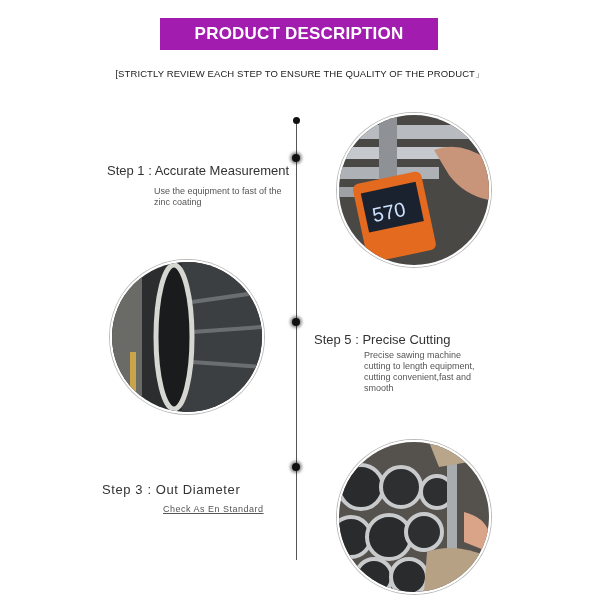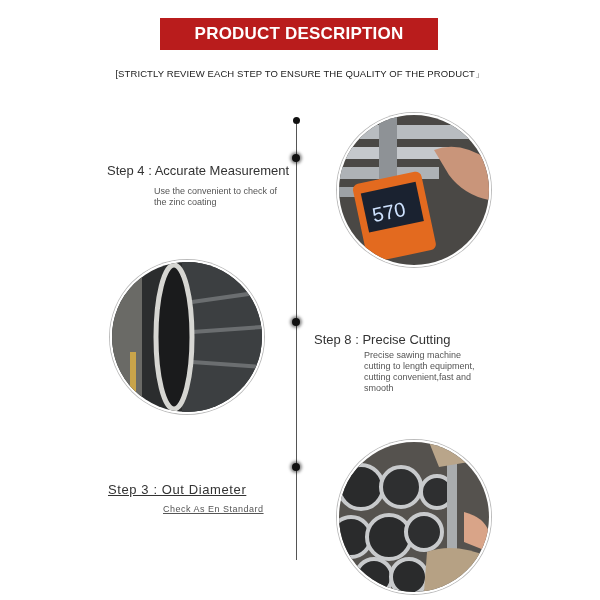--- a/index.html
+++ b/index.html
@@ -1,17 +1,17 @@
 <!DOCTYPE html>
 <html><head>
 <meta charset="utf-8">
 <style>
   html, body { margin:0; padding:0; background:#ffffff; }
   body { width:600px; height:600px; position:relative; overflow:hidden; font-family:"Liberation Sans", sans-serif; }
-  .header { position:absolute; left:160px; top:18px; width:278px; height:32px; background:#b91c1c; color:#fff; font-weight:bold; font-size:17px; display:flex; align-items:center; justify-content:center; letter-spacing:0.2px; }
+  .header { position:absolute; left:160px; top:18px; width:278px; height:32px; background:#a21caf; color:#fff; font-weight:bold; font-size:17px; display:flex; align-items:center; justify-content:center; letter-spacing:0.2px; }
   .subtitle { position:absolute; left:0; top:68px; width:600px; text-align:center; font-size:9.5px; color:#222; letter-spacing:0.1px; }
   .timeline { position:absolute; left:296px; top:120px; width:1px; height:440px; background:#555; }
   .dot { position:absolute; border-radius:50%; background:#111; }
   .dot.solid { width:7px; height:7px; left:293px; top:117px; }
   .dot.blur { width:8px; height:8px; left:292px; box-shadow:0 0 3px 2px rgba(0,0,0,0.45); }
   .step-title { position:absolute; font-size:13px; color:#333; white-space:nowrap; }
   .step-desc { position:absolute; font-size:9px; color:#555; line-height:11px; }
   .photo { position:absolute; width:150px; height:150px; border-radius:50%; border:2px solid #fff; box-shadow:0 0 0 1px #bbb; overflow:hidden; }
   .photo svg { width:100%; height:100%; display:block; }
 </style>
@@ -22,22 +22,22 @@
   <span>PRODUCT DESCRIPTION</span>
 </div>
 <div class="subtitle">[STRICTLY REVIEW EACH STEP TO ENSURE THE QUALITY OF THE PRODUCT」</div>
 
 <div class="timeline"></div>
 <div class="dot solid"></div>
 <div class="dot blur" style="top:154px"></div>
 <div class="dot blur" style="top:318px"></div>
 <div class="dot blur" style="top:463px"></div>
 
-<div class="step-title" style="left:107px; top:163px;">Step 4 : Accurate Measurement</div>
-<div class="step-desc" style="left:154px; top:186px; width:130px;">Use the convenient to check of the zinc coating</div>
+<div class="step-title" style="left:107px; top:163px;">Step 1 : Accurate Measurement</div>
+<div class="step-desc" style="left:154px; top:186px; width:130px;">Use the equipment to fast of the zinc coating</div>
 <div class="photo" style="left:337px; top:113px;">
   <svg viewBox="0 0 150 150">
     <rect width="150" height="150" fill="#4a4845"></rect>
     <rect x="0" y="10" width="150" height="14" fill="#b8bcc0"></rect>
     <rect x="0" y="32" width="110" height="12" fill="#c5c8cc"></rect>
     <rect x="0" y="52" width="100" height="12" fill="#aeb2b6"></rect>
     <rect x="0" y="72" width="80" height="10" fill="#9ea2a6"></rect>
     <rect x="40" y="0" width="18" height="80" fill="#8e9296"></rect>
     <path d="M95 35 Q120 25 150 45 L150 85 Q125 80 110 60 Z" fill="#c9957a"></path>
     <rect x="20" y="62" width="70" height="80" rx="6" fill="#e36a1f" transform="rotate(-12 55 100)"></rect>
@@ -49,24 +49,24 @@
 <div class="photo" style="left:110px; top:260px;">
   <svg viewBox="0 0 150 150">
     <rect width="150" height="150" fill="#2b2d2e"></rect>
     <rect x="0" y="0" width="30" height="150" fill="#6a6a66"></rect>
     <rect x="18" y="90" width="6" height="60" fill="#c9a44a"></rect>
     <rect x="70" y="0" width="80" height="150" fill="#3c3f41"></rect>
     <path d="M80 40 L150 30 M80 70 L150 65 M80 100 L150 105" stroke="#8a8e90" stroke-width="4" opacity="0.6"></path>
     <ellipse cx="62" cy="75" rx="18" ry="72" fill="#1a1b1c" stroke="#d6d6d2" stroke-width="5"></ellipse>
   </svg>
 </div>
-<div class="step-title" style="left:314px; top:332px;">Step 8 : Precise Cutting</div>
+<div class="step-title" style="left:314px; top:332px;">Step 5 : Precise Cutting</div>
 <div class="step-desc" style="left:364px; top:350px; width:125px;">Precise sawing machine cutting to length equipment, cutting convenient,fast and smooth</div>
 
-<div class="step-title" style="left:108px; top:482px; letter-spacing:0.6px;text-decoration:underline;">Step 3 : Out Diameter</div>
+<div class="step-title" style="left:102px; top:482px; letter-spacing:0.6px;">Step 3 : Out Diameter</div>
 <div class="step-desc" style="left:163px; top:504px; letter-spacing:0.5px;text-decoration:underline;">Check As En Standard</div>
 <div class="photo" style="left:337px; top:440px;">
   <svg viewBox="0 0 150 150">
     <rect width="150" height="150" fill="#55524e"></rect>
     <circle cx="22" cy="45" r="22" fill="#2a2b2c" stroke="#c8cacc" stroke-width="4"></circle>
     <circle cx="62" cy="45" r="20" fill="#2e2f30" stroke="#c8cacc" stroke-width="4"></circle>
     <circle cx="98" cy="50" r="16" fill="#2e2f30" stroke="#c8cacc" stroke-width="4"></circle>
     <circle cx="12" cy="95" r="20" fill="#2a2b2c" stroke="#c8cacc" stroke-width="4"></circle>
     <circle cx="50" cy="95" r="22" fill="#2a2b2c" stroke="#c8cacc" stroke-width="4"></circle>
     <circle cx="85" cy="90" r="18" fill="#2e2f30" stroke="#c8cacc" stroke-width="4"></circle>

